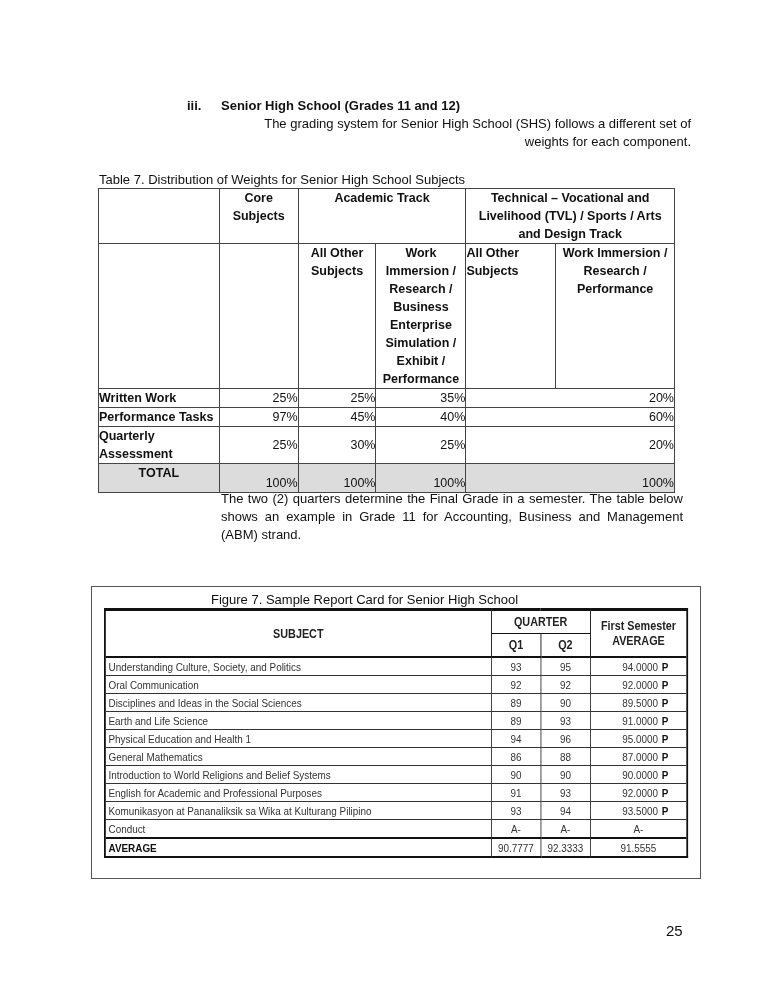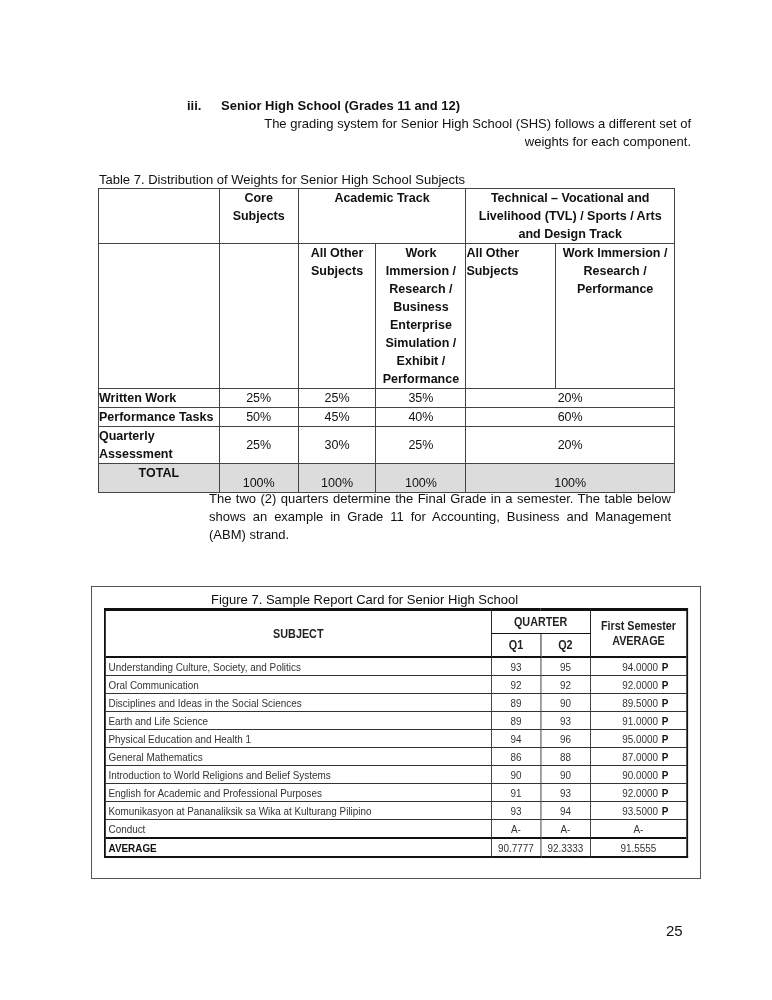--- a/index.html
+++ b/index.html
@@ -11,26 +11,26 @@
   #sec-num { left:187px; top:97px; }
   #sec-title { left:221px; top:97px; }
   #intro { left:221px; top:115px; width:470px;text-align:right; }
 
   #table7-caption { left:91px; top:171px;margin-left:8px; }
 
   table.t7 { position:absolute; left:98px; top:188px; width:577px; border-collapse:collapse; font-size:12.5px; line-height:18px; }
   table.t7 td { border:1px solid #444; padding:0 0; vertical-align:top; text-align:center; }
   table.t7 td.rowlabel { text-align:left; font-weight:bold; vertical-align:middle; }
   table.t7 td.hdr { font-weight:bold; }
-  table.t7 td.val { vertical-align:middle; }
+  table.t7 td.val { vertical-align:middle;text-align:right; }
   table.t7 tr.total td { background:#dcdcdc; }
   table.t7 tr.total td.val { vertical-align:bottom; }
   table.t7 tr.total td.rowlabel { vertical-align:top; text-align:center; }
 
-  #para2 { left:209px; top:490px; width:462px; text-align:justify; }
+  #para2 { left:221px; top:490px; width:462px; text-align:justify; }
   #fig-caption { left:211px; top:563px;margin-top:28px; }
 
   #figure { left:91px; top:586px; width:608px; height:291px; border:1px solid #555; }
   table.rc { position:absolute; left:12px; top:21px; width:584px; border-collapse:collapse; font-family:"Liberation Sans", sans-serif; font-size:11px; transform:scaleX(0.9); transform-origin:left top; width:649px; }
   table.rc td { border:1px solid #333; padding:0 3px; height:17px; line-height:16px; color:#333; }
   table.rc td.num { text-align:center; }
   table.rc td.avg { text-align:right; padding-right:20px; }
   table.rc .thick-top td { border-top:2px solid #111; }
   table.rc th { border:1px solid #111; font-weight:bold; font-size:12px; color:#222; }
   table.rc tr.final td { font-weight:normal; border-top:2px solid #111; border-bottom:2px solid #111; }
@@ -74,21 +74,21 @@
   </tr>
   <tr>
     <td class="rowlabel">Written Work</td>
     <td class="val">25%</td>
     <td class="val">25%</td>
     <td class="val">35%</td>
     <td class="val" colspan="2">20%</td>
   </tr>
   <tr>
     <td class="rowlabel">Performance Tasks</td>
-    <td class="val">50%</td>
+    <td class="val">97%</td>
     <td class="val">45%</td>
     <td class="val">40%</td>
     <td class="val" colspan="2">60%</td>
   </tr>
   <tr>
     <td class="rowlabel" style="width:110px">Quarterly Assessment</td>
     <td class="val">25%</td>
     <td class="val">30%</td>
     <td class="val">25%</td>
     <td class="val" colspan="2">20%</td>

